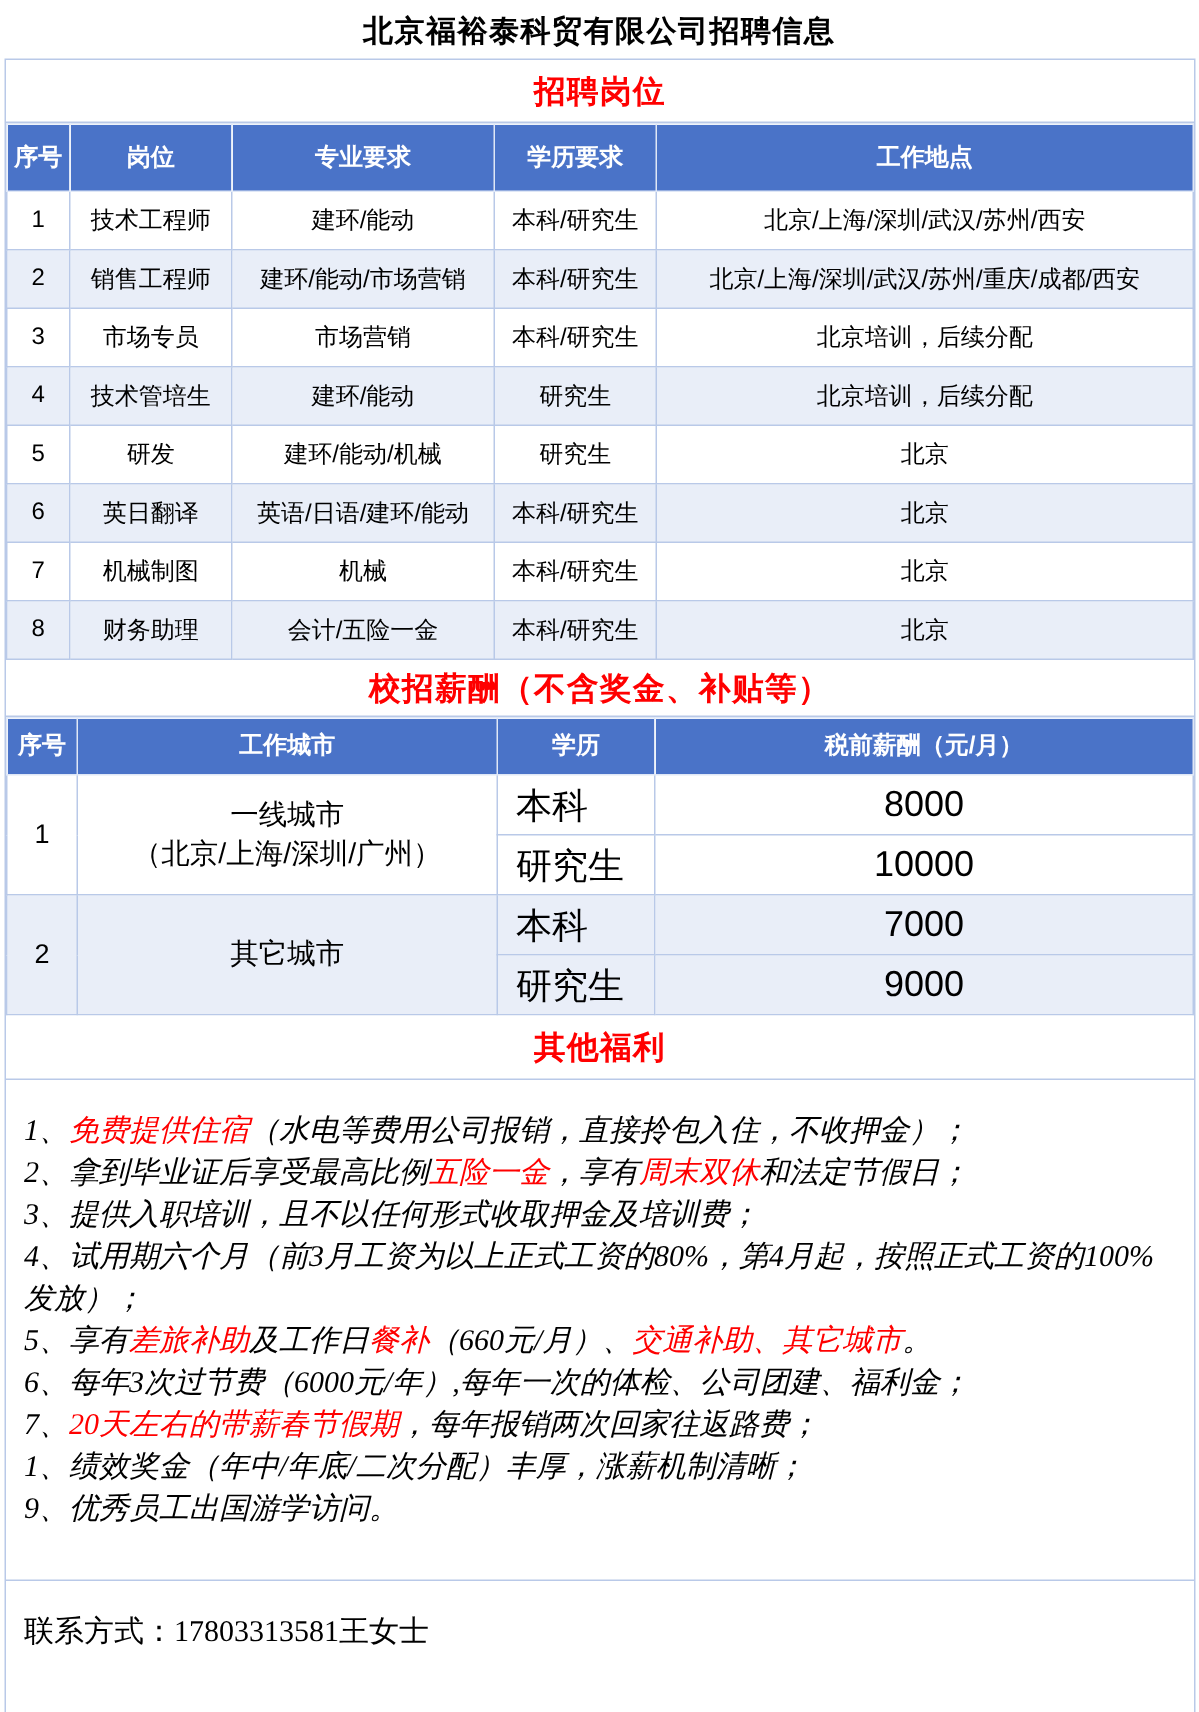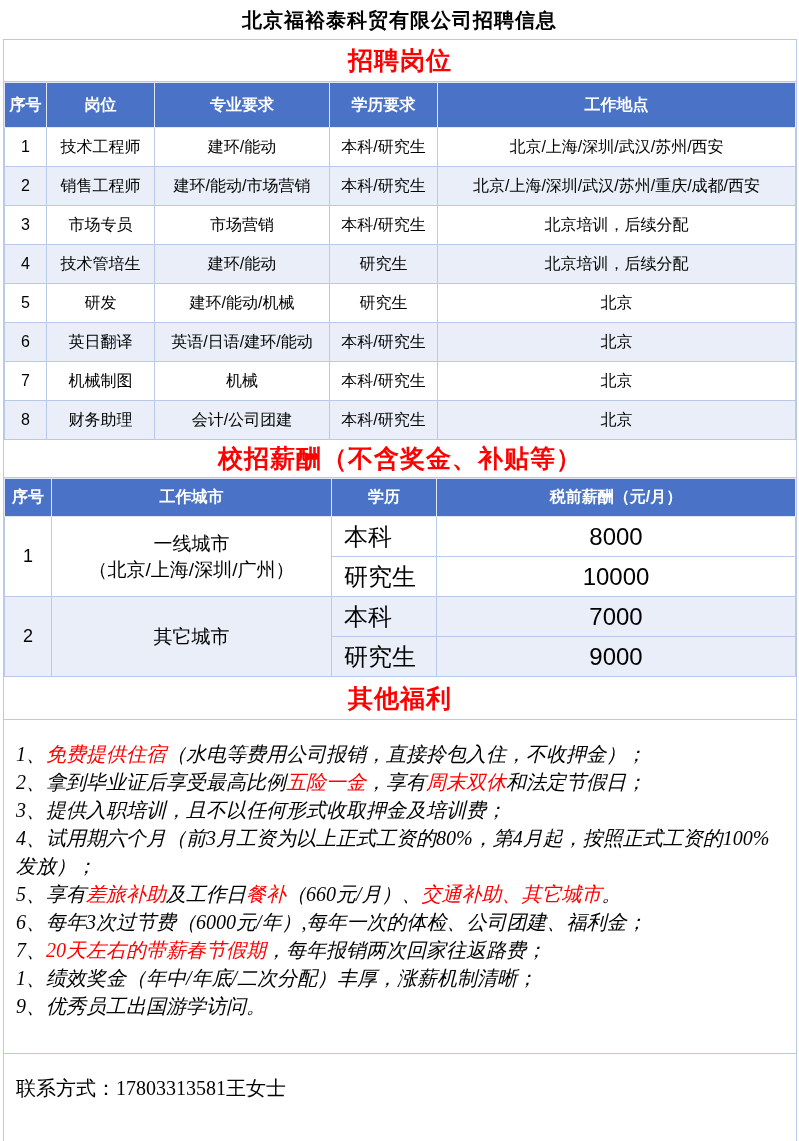--- a/index.html
+++ b/index.html
@@ -10,21 +10,21 @@
   }
   html,body{margin:0;padding:0;background:#ffffff;}
   body{width:799px;font-family:"Liberation Sans",sans-serif;color:#000;}
   .page-title{
     text-align:center;font-size:20px;font-weight:bold;
     padding:7px 0 5px 0;letter-spacing:1px;
   }
   .sheet{margin:0 2px 0 3px;border:1px solid var(--border);}
   .band{
     display:flex;align-items:center;justify-content:center;
-    color:var(--red);font-weight:bold;font-size:25px;
+    color:var(--red);font-weight:bold;font-size:21px;
     border-bottom:1px solid var(--border);letter-spacing:1px;
     background:#ffffff;
   }
   .band-jobs{height:41px;}
   .band-salary{height:37px;}
   .band-benefits{height:42px;}
   table{width:100%;border-collapse:collapse;table-layout:fixed;}
   th,td{border:1px solid var(--border);text-align:center;overflow:hidden;}
   thead th{
     background:var(--header-bg);color:#ffffff;font-weight:bold;
@@ -130,21 +130,21 @@
         <tr>
           <td>7</td>
           <td>机械制图</td>
           <td>机械</td>
           <td>本科/研究生</td>
           <td>北京</td>
         </tr>
         <tr>
           <td>8</td>
           <td>财务助理</td>
-          <td>会计/公司团建</td>
+          <td>会计/五险一金</td>
           <td>本科/研究生</td>
           <td>北京</td>
         </tr>
       </tbody>
   </table>
 
   <div class="band band-salary">校招薪酬（不含奖金、补贴等）</div>
 
   <table class="salary-table">
     <colgroup>

